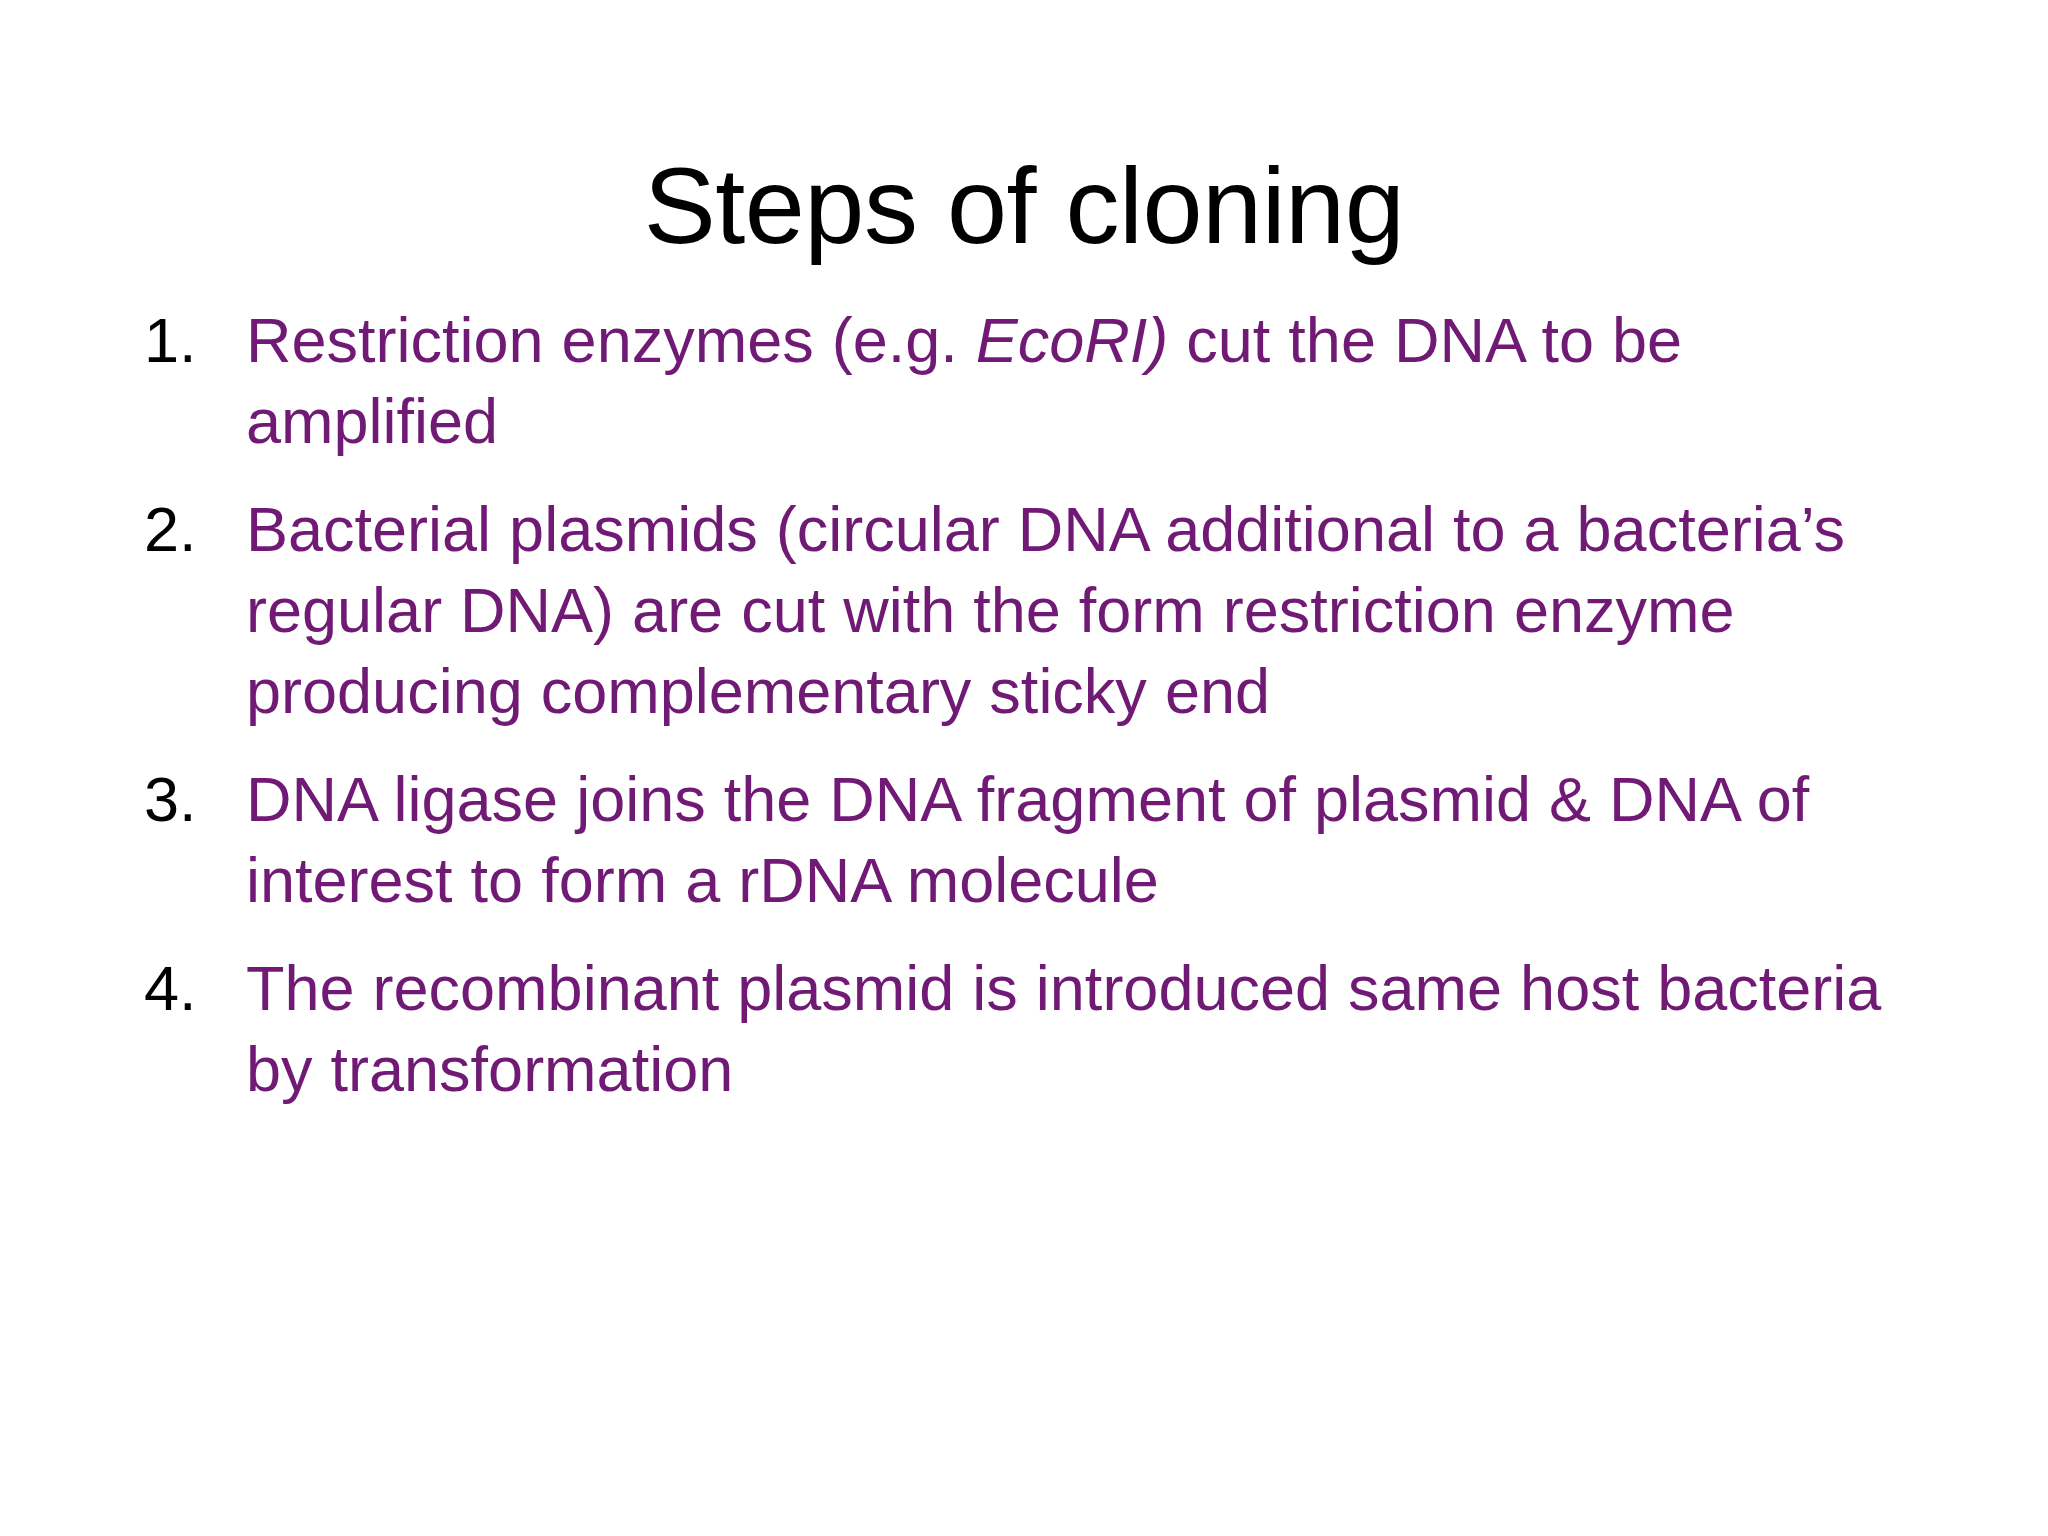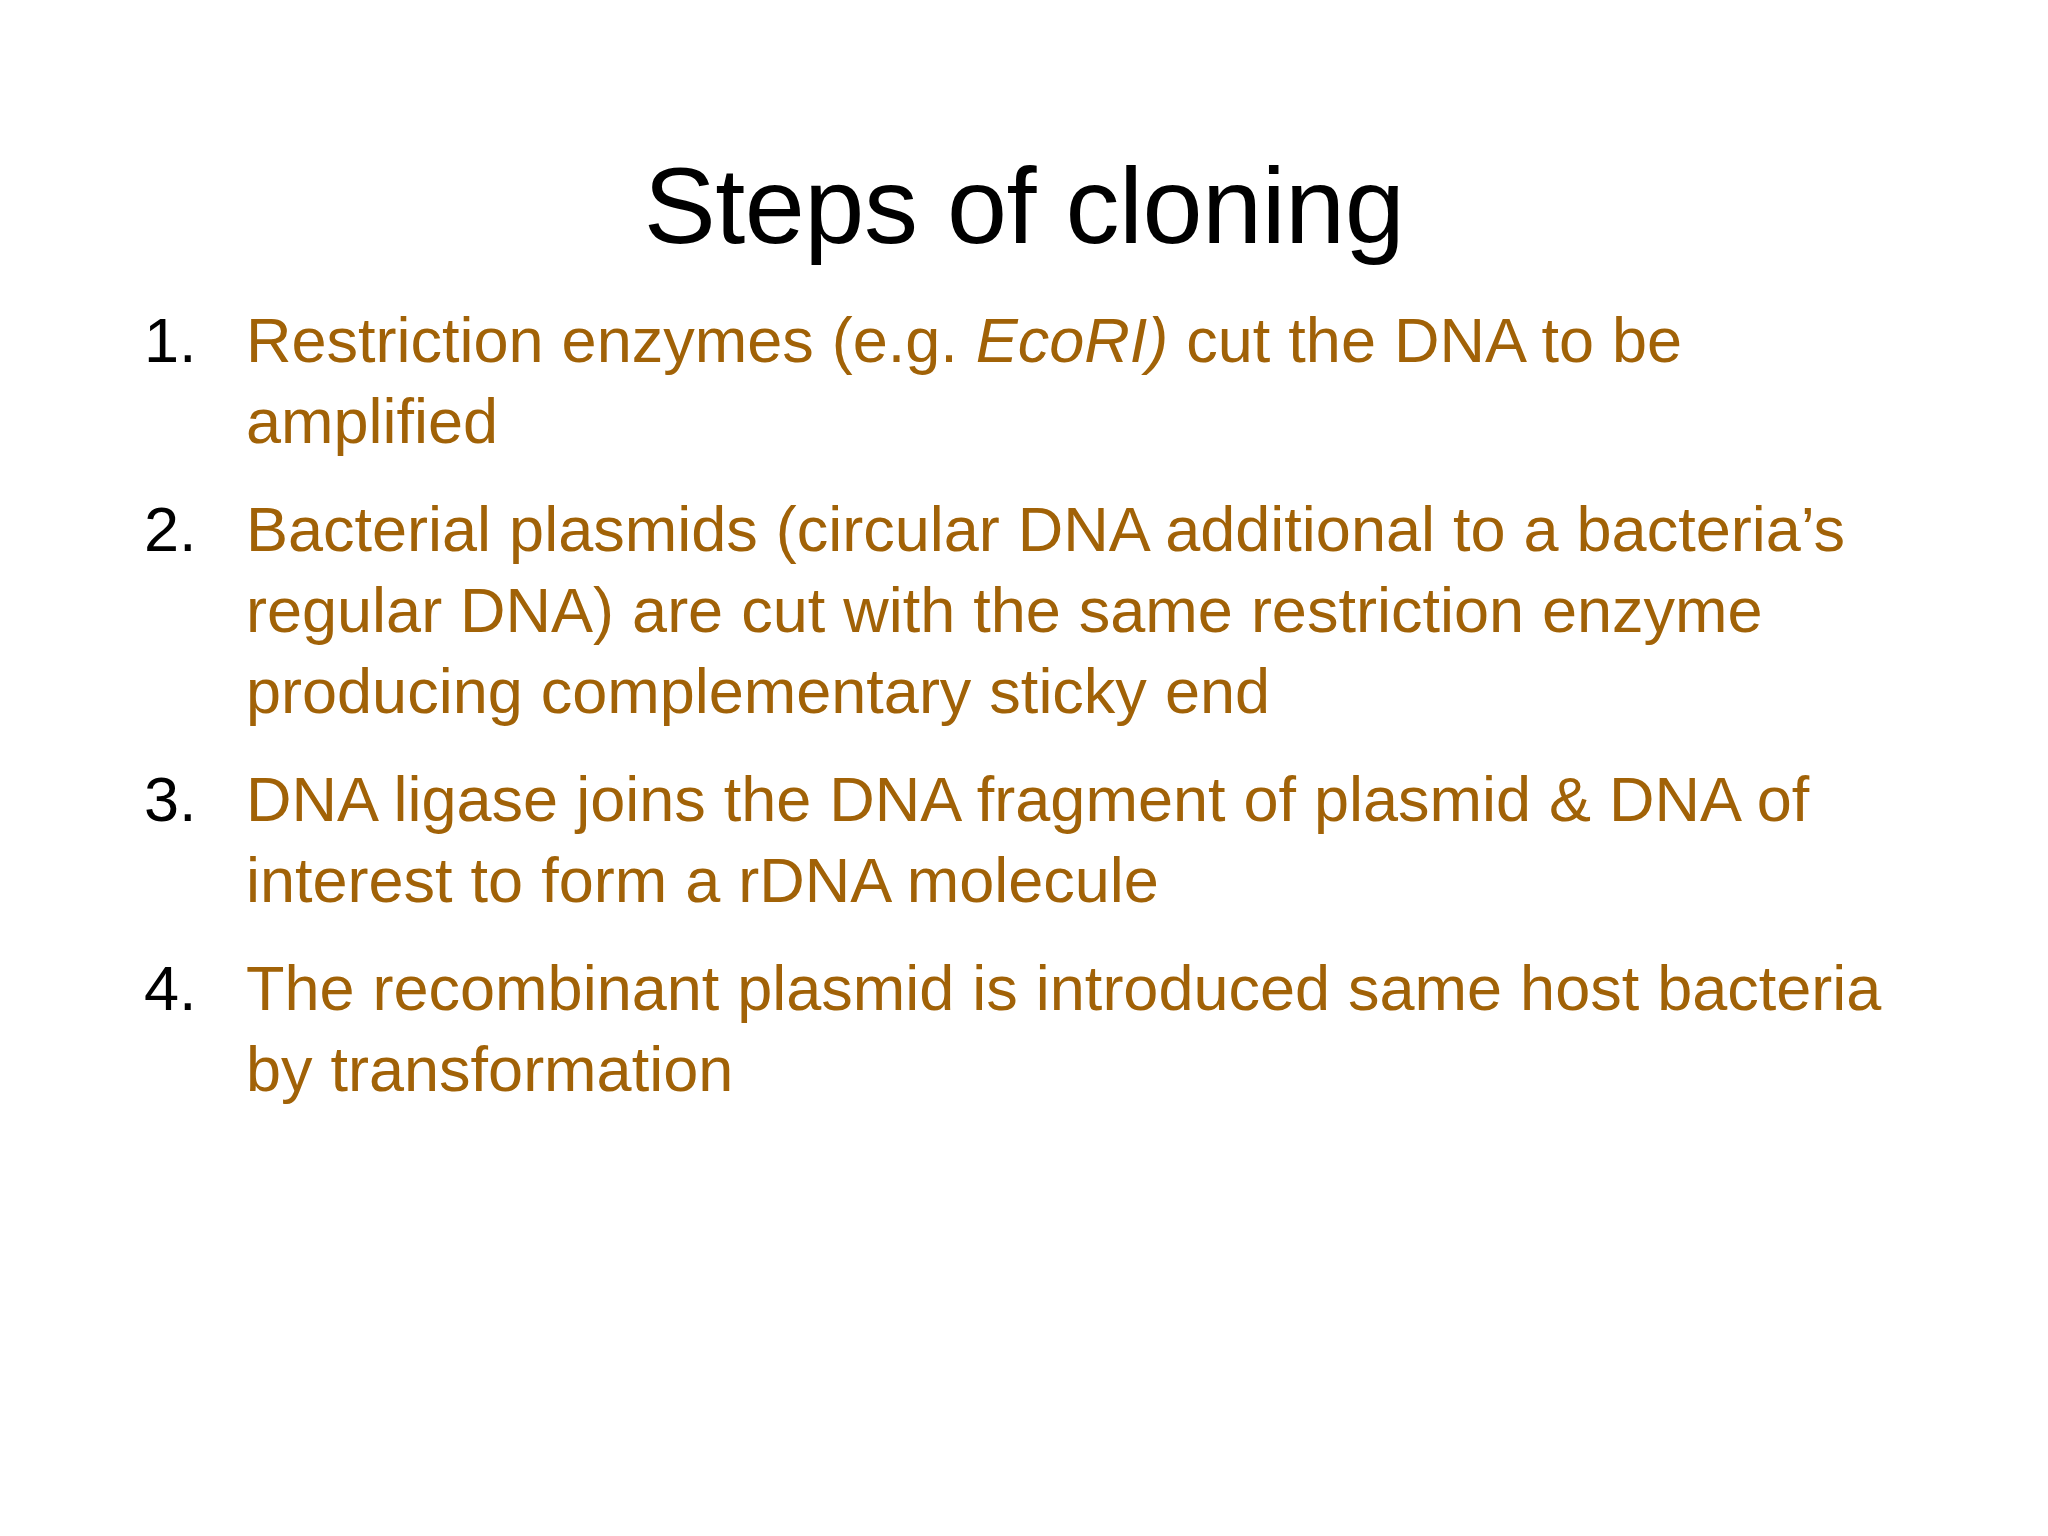--- a/index.html
+++ b/index.html
@@ -67,21 +67,21 @@
     text-align: left;
     padding-left: 16px;
     box-sizing: border-box;
   }
 
   .item-text {
     flex: 1 1 auto;
     font-size: 63px;
     line-height: 1.28;
     font-weight: 400;
-    color: #a16207;
+    color: #701a75;
     max-width: 1690px;
     word-spacing: 0.5px;
   }
 
   .item-text em {
     font-style: italic;
   }
 </style>
 </head>
 <body>
@@ -92,21 +92,21 @@
 
   <ol class="body-list">
 
     <li class="list-item">
       <span class="item-number">1.</span>
       <span class="item-text"><span>Restriction enzymes (e.g. </span><em>EcoRI)</em><span> cut the DNA to be amplified</span></span>
     </li>
 
     <li class="list-item">
       <span class="item-number">2.</span>
-      <span class="item-text">Bacterial plasmids (circular DNA additional to a bacteria’s regular DNA) are cut with the same restriction enzyme producing complementary sticky end</span>
+      <span class="item-text">Bacterial plasmids (circular DNA additional to a bacteria’s regular DNA) are cut with the form restriction enzyme producing complementary sticky end</span>
     </li>
 
     <li class="list-item">
       <span class="item-number">3.</span>
       <span class="item-text">DNA ligase joins the DNA fragment of plasmid &amp; DNA of interest to form a rDNA molecule</span>
     </li>
 
     <li class="list-item">
       <span class="item-number">4.</span>
       <span class="item-text">The recombinant plasmid is introduced same host bacteria by transformation</span>

